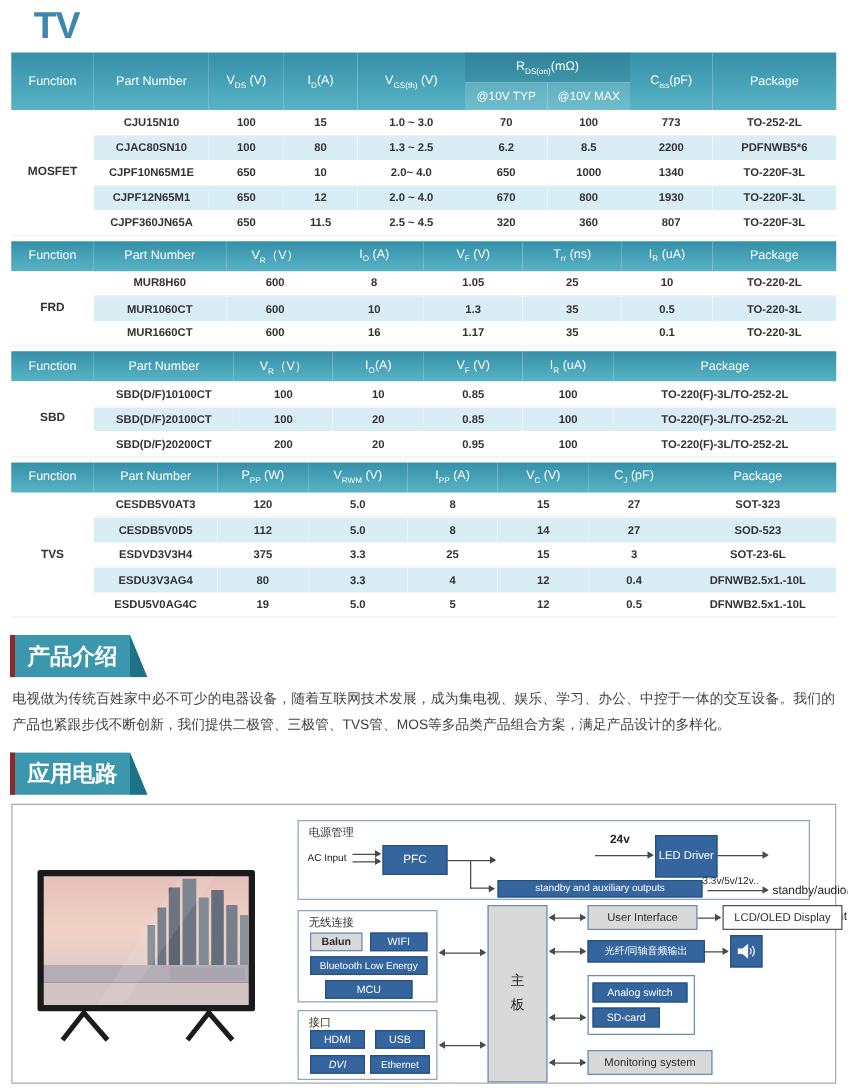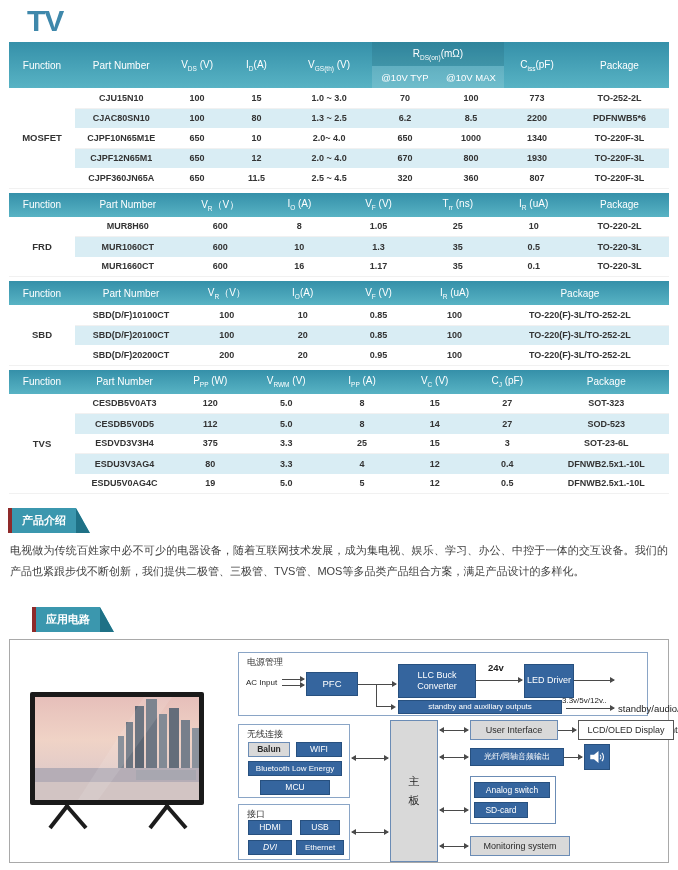--- a/index.html
+++ b/index.html
@@ -18,28 +18,28 @@
   .t-single th { height:24px; }
   th.group-top { background:rgba(0,30,40,0.10); height:24px; }
   th.group-sub { background:rgba(255,255,255,0.14); height:22px; font-size:9.5px; }
   tbody td { text-align:center; font-size:9px; font-weight:bold; color:#333; height:20px; padding:0 2px;
              border-bottom:1px solid #f1f1f1; overflow:hidden; white-space:nowrap; }
   tbody tr.alt td { background:#d9edf4; border-bottom:none; }
   tbody td.fn { background:#fff !important; font-size:9.5px; }
   sub { font-size:6.5px; }
 
   
-  .ribbon { display:inline-block; position:relative; margin-left:8px; color:#fff; font-size:11px; font-weight:bold;
+  .ribbon { display:inline-block; position:relative; margin-left:8px; color:#fff; font-size:18px; font-weight:bold;
             background:#3b97ae; border-left:4px solid #8f2a2a; padding:5px 24px 5px 10px;
             clip-path:polygon(0 0, calc(100% - 14px) 0, 100% 100%, 0 100%); }
   .ribbon .fold { position:absolute; right:0; top:0; width:14px; height:100%; background:#1f7186;
             clip-path:polygon(0 0, 100% 100%, 0 100%); }
   .intro-wrap { margin-top:14px; }
   .intro-text { margin:7px 10px 0 10px; font-size:11px; color:#3f3f3f; line-height:1.95; text-align:justify; }
-  .circuit-wrap { margin-top:24px;padding-left:24px; }
+  .circuit-wrap { margin-top:10px; }
 
   
   .app-box { position:relative; margin:7px 9px 0 9px; height:224px; border:1px solid #a9a9a9; background:#fff; }
   .blk { position:absolute; display:flex; align-items:center; justify-content:center; text-align:center; }
   .blue { background:#35659e; border:1px solid #27507f; color:#fff; }
   .gray { background:#d9d9d9; border:1px solid #6b8cb5; color:#2b2b2b; }
   .white-b { background:#fff; border:1px solid #555; color:#2b2b2b; }
   .frame { position:absolute; border:1px solid #8aa5c6; background:#fff; }
   .frame .flabel { position:absolute; left:8px; top:3px; font-size:9px; color:#333; }
   .txt { position:absolute; font-size:9.5px; color:#222; white-space:nowrap; }
@@ -380,21 +380,20 @@
 
   <div class="frame" style="left:228px;top:12px;width:410px;height:64px;">
     <span class="flabel">电源管理</span>
   </div>
   <span class="txt small-txt" style="left:236px;top:38px;">AC Input</span>
   <div class="arr" style="left:272px;top:39px;width:22px;"></div>
   <div class="arr" style="left:272px;top:45px;width:22px;"></div>
   <div class="blk blue" style="left:296px;top:32px;width:52px;height:24px;font-size:9.5px;">PFC</div>
   <div class="arr" style="left:348px;top:44px;width:38px;"></div>
   <div class="elbow" style="left:366px;top:45px;width:18px;height:22px;"></div>
-  <div class="blk blue" style="left:388px;top:24px;width:78px;height:34px;font-size:9px;line-height:1.2;padding:2px;">LLC Buck Converter</div>
   <span class="txt" style="left:478px;top:22px;font-weight:bold;">24v</span>
   <div class="arr" style="left:466px;top:40px;width:46px;"></div>
   <div class="blk blue" style="left:514px;top:24px;width:50px;height:34px;font-size:9px;line-height:1.2;padding:2px;">LED Driver</div>
   <div class="arr" style="left:564px;top:40px;width:40px;"></div>
   <span class="txt" style="left:608px;top:36px;margin-top:48px;">LED Backlight</span>
   <div class="blk blue" style="left:388px;top:60px;width:164px;height:14px;font-size:8px;">standby and auxiliary outputs</div>
   <span class="txt small-txt" style="left:552px;top:56px;">3.3v/5v/12v..</span>
   <div class="arr" style="left:556px;top:68px;width:48px;"></div>
   <span class="txt" style="left:608px;top:63px;">standby/audio/control</span>
 

